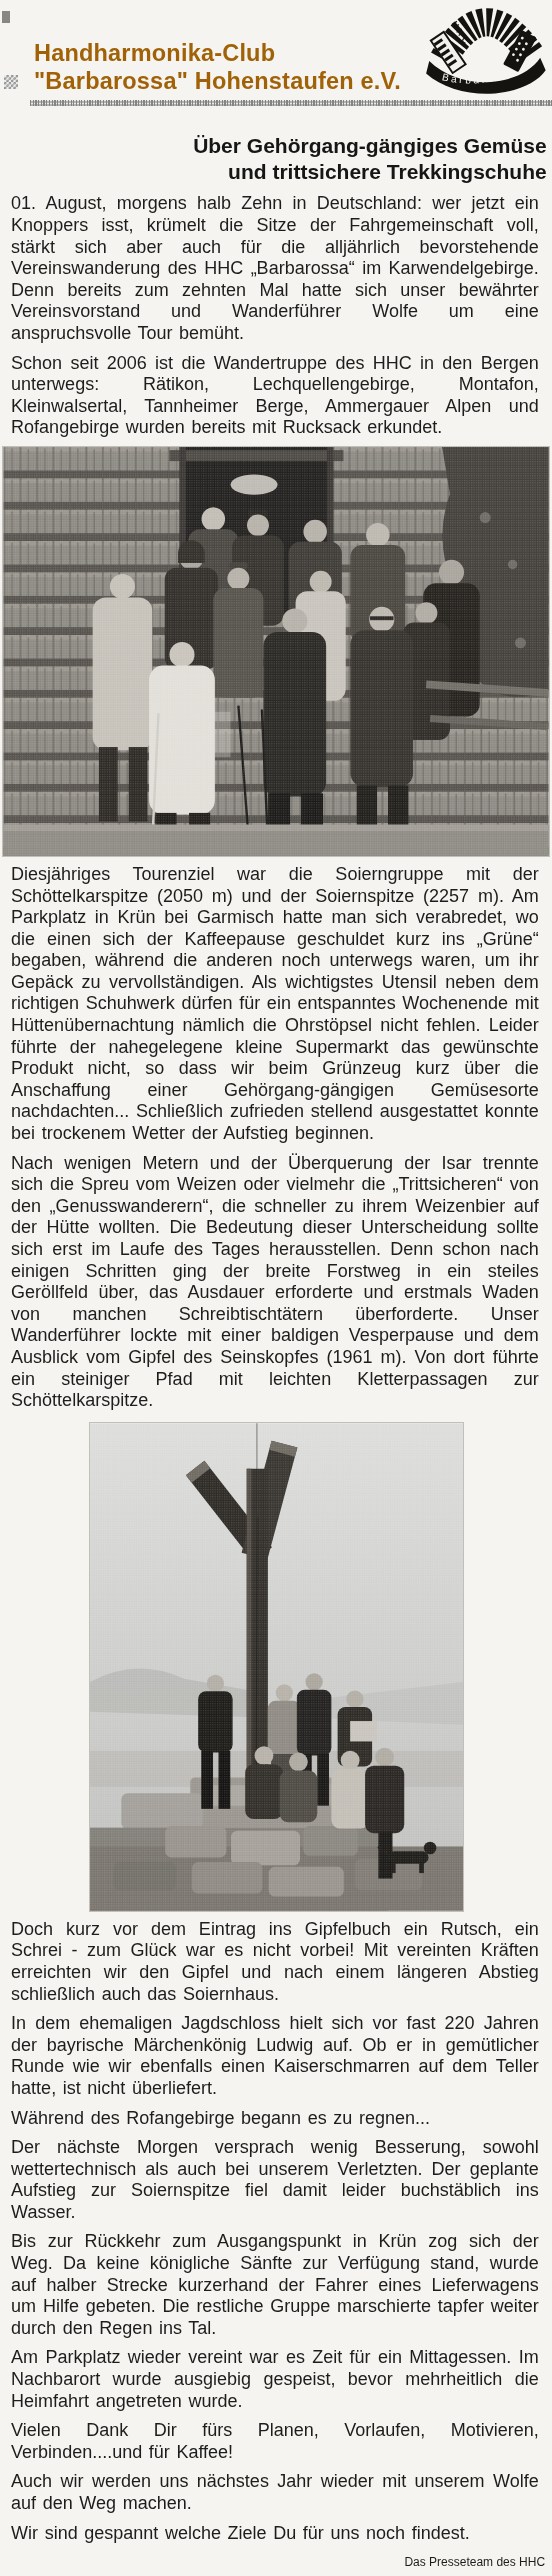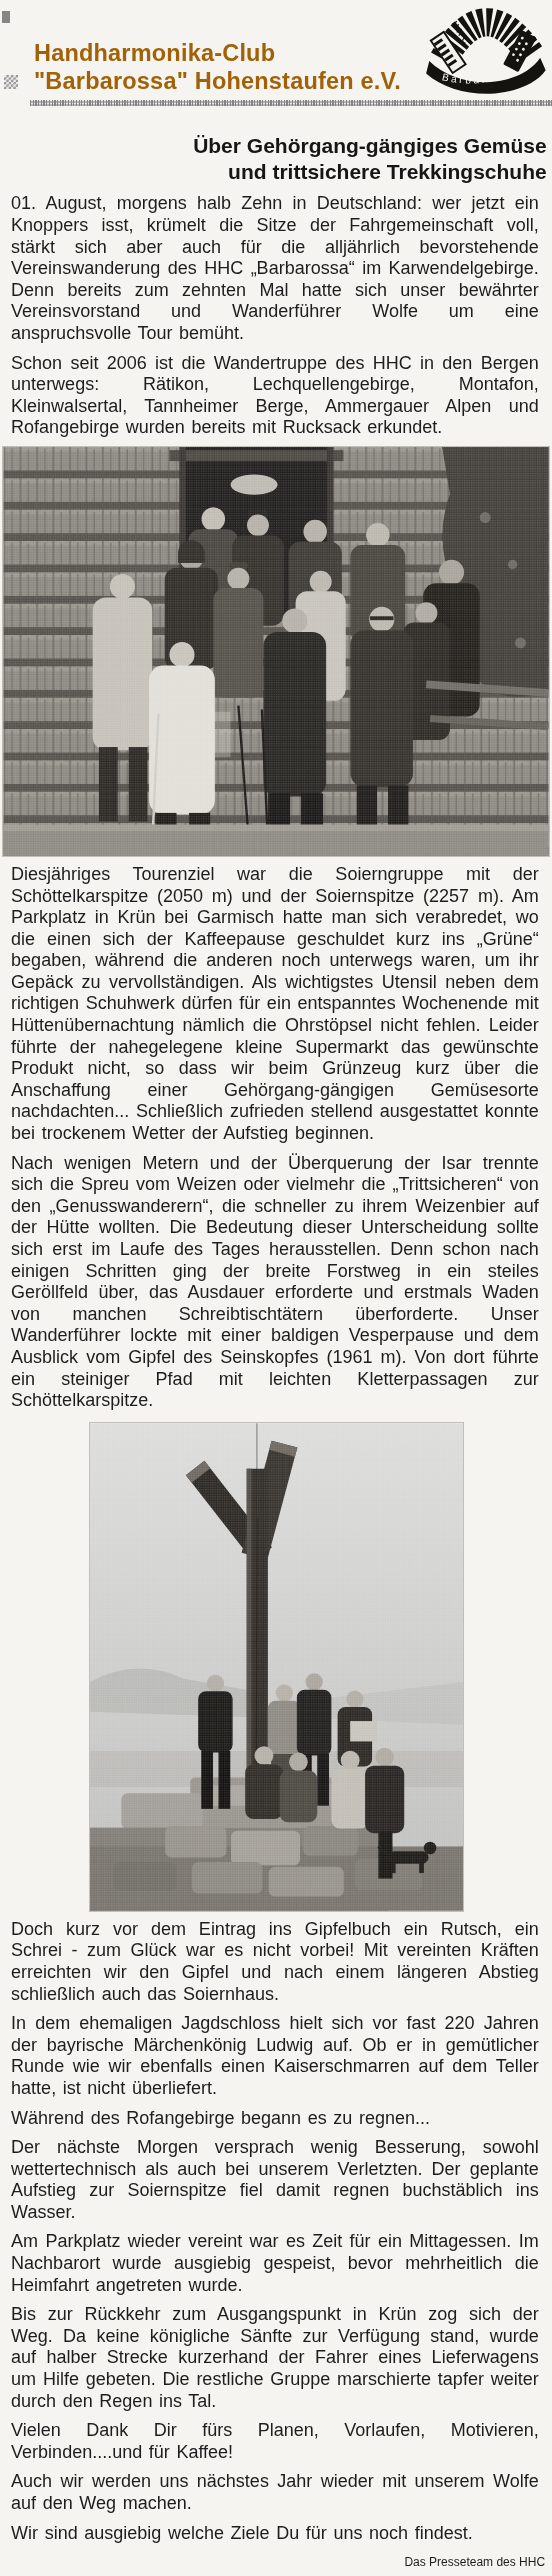--- a/index.html
+++ b/index.html
@@ -354,24 +354,24 @@
           <rect x="420" y="560" width="6" height="14" fill="#201e1b"></rect>
           <line x1="380" y1="550" x2="368" y2="540" stroke="#201e1b" stroke-width="4"></line>
         </g>
         <rect width="476" height="622" fill="url(#ht2)"></rect>
       </svg>
     </figure>
 
     <p class="body-text">Doch kurz vor dem Eintrag ins Gipfelbuch ein Rutsch, ein Schrei - zum Glück war es nicht vorbei! Mit vereinten Kräften erreichten wir den Gipfel und nach einem längeren Abstieg schließlich auch das Soiernhaus.</p>
     <p class="body-text">In dem ehemaligen Jagdschloss hielt sich vor fast 220 Jahren der bayrische Märchenkönig Ludwig auf. Ob er in gemütlicher Runde wie wir ebenfalls einen Kaiserschmarren auf dem Teller hatte, ist nicht überliefert.</p>
     <p class="body-text">Während des Rofangebirge begann es zu regnen...</p>
-    <p class="body-text">Der nächste Morgen versprach wenig Besserung, sowohl wettertechnisch als auch bei unserem Verletzten. Der geplante Aufstieg zur Soiernspitze fiel damit regnen buchstäblich ins Wasser.</p>
+    <p class="body-text">Der nächste Morgen versprach wenig Besserung, sowohl wettertechnisch als auch bei unserem Verletzten. Der geplante Aufstieg zur Soiernspitze fiel damit leider buchstäblich ins Wasser.</p>
+    <p class="body-text">Bis zur Rückkehr zum Ausgangspunkt in Krün zog sich der Weg. Da keine königliche Sänfte zur Verfügung stand, wurde auf halber Strecke kurzerhand der Fahrer eines Lieferwagens um Hilfe gebeten. Die restliche Gruppe marschierte tapfer weiter durch den Regen ins Tal.</p>
     <p class="body-text">Am Parkplatz wieder vereint war es Zeit für ein Mittagessen. Im Nachbarort wurde ausgiebig gespeist, bevor mehrheitlich die Heimfahrt angetreten wurde.</p>
-    <p class="body-text">Bis zur Rückkehr zum Ausgangspunkt in Krün zog sich der Weg. Da keine königliche Sänfte zur Verfügung stand, wurde auf halber Strecke kurzerhand der Fahrer eines Lieferwagens um Hilfe gebeten. Die restliche Gruppe marschierte tapfer weiter durch den Regen ins Tal.</p>
     <p class="body-text">Vielen Dank Dir fürs Planen, Vorlaufen, Motivieren, Verbinden....und für Kaffee!</p>
     <p class="body-text">Auch wir werden uns nächstes Jahr wieder mit unserem Wolfe auf den Weg machen.</p>
-    <p class="body-text">Wir sind ausgiebig welche Ziele Du für uns noch findest.</p>
+    <p class="body-text">Wir sind gespannt welche Ziele Du für uns noch findest.</p>
 
     <div class="signature">Das Presseteam des HHC</div>
 
   </article>
 </div>
 
 
 </body></html>

